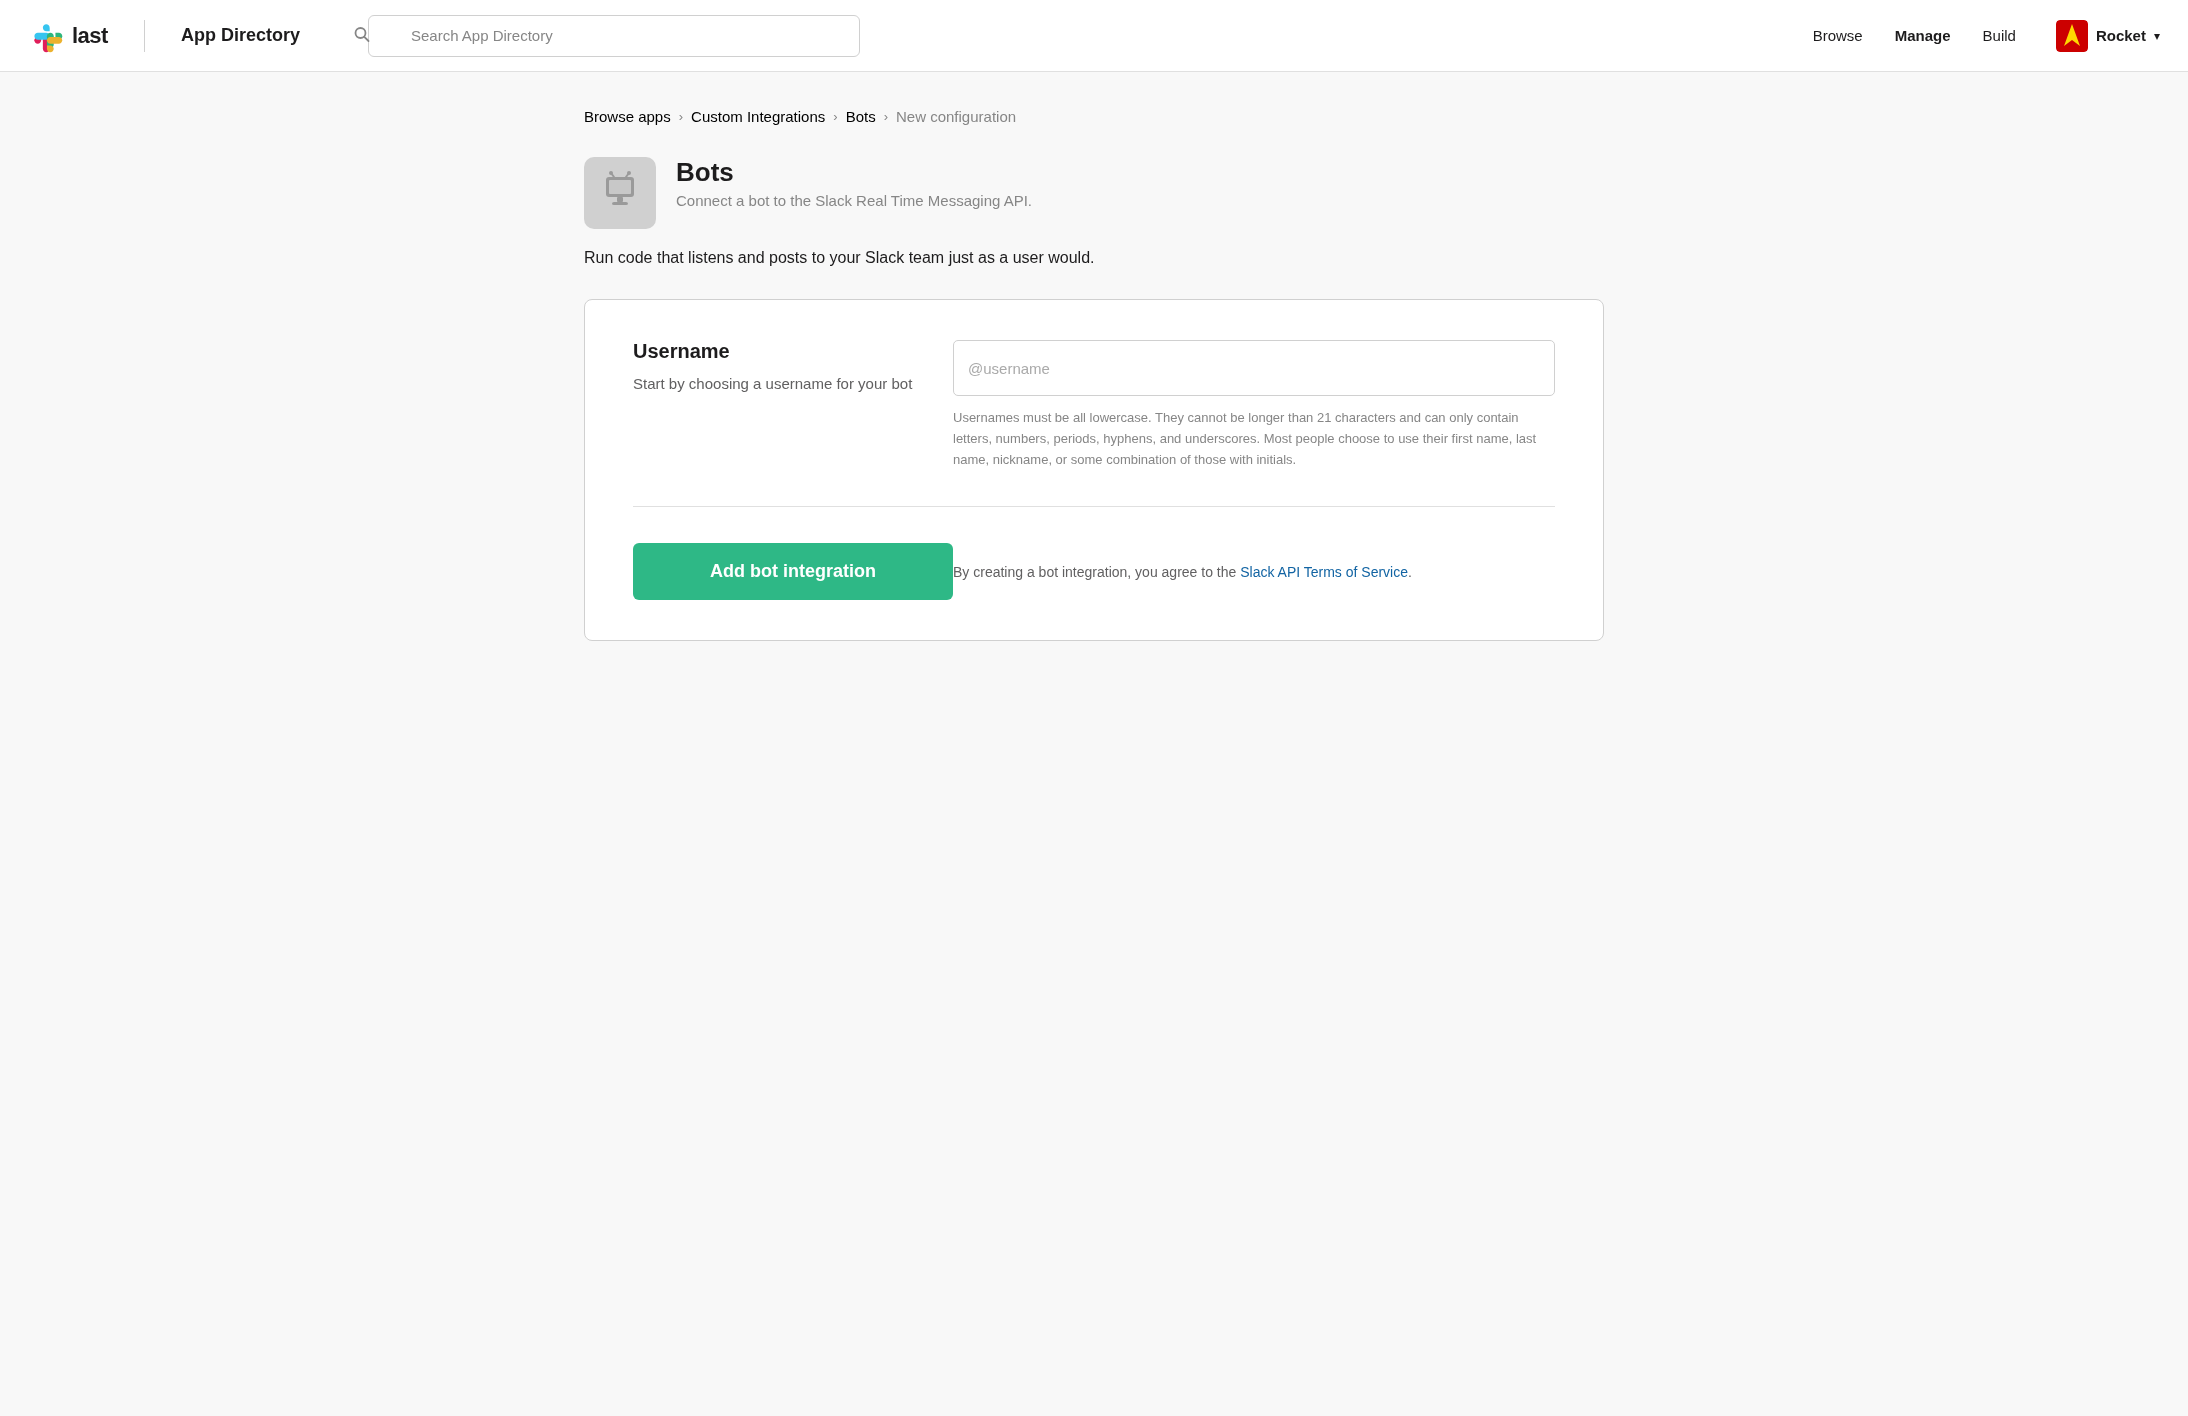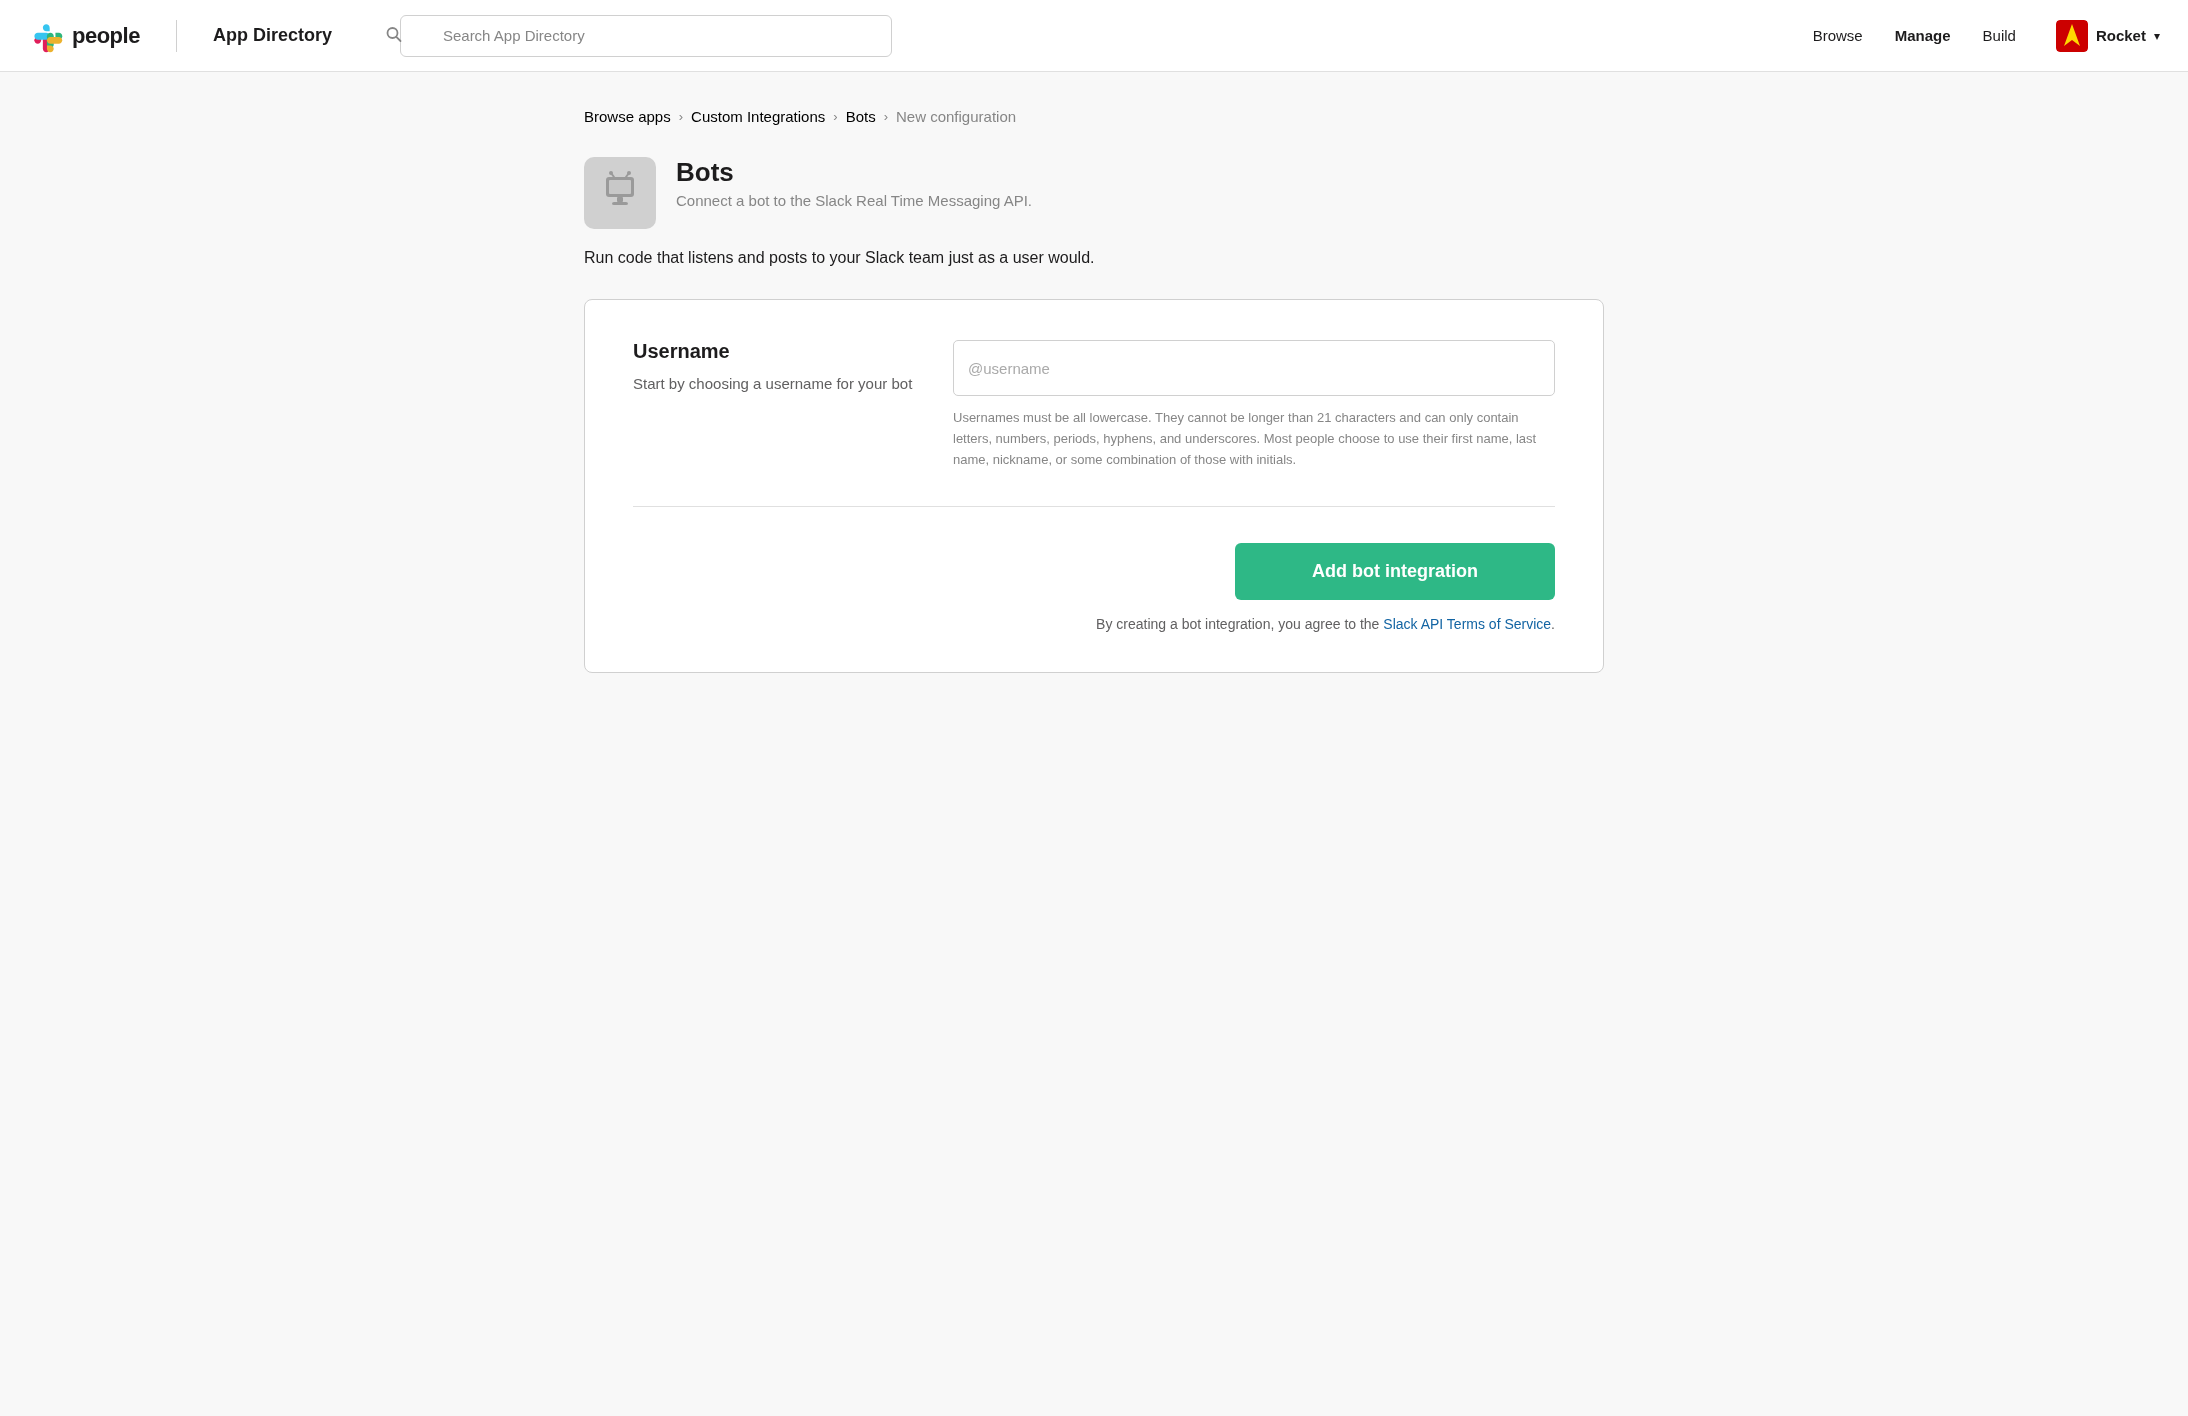--- a/index.html
+++ b/index.html
@@ -275,23 +275,22 @@
 
     .input-hint {
       font-size: 13px;
       color: #868686;
       line-height: 1.6;
     }
 
     
     .button-section {
       display: flex;
-      flex-direction: column;
-      align-items: flex-end;
-      gap: 16px;
+      flex-direction: row;
+      align-items: center;
     }
 
     .add-bot-button {
       background: #2eb886;
       color: #ffffff;
       border: none;
       border-radius: 6px;
       padding: 18px 40px;
       font-size: 18px;
       font-weight: 700;
@@ -320,21 +319,21 @@
       <svg viewBox="0 0 54 54" fill="none" xmlns="http://www.w3.org/2000/svg">
         <path d="M19.7 33.5c0 2.8-2.3 5.1-5.1 5.1S9.5 36.3 9.5 33.5s2.3-5.1 5.1-5.1h5.1v5.1z" fill="#E01E5A"></path>
         <path d="M22.3 33.5c0-2.8 2.3-5.1 5.1-5.1s5.1 2.3 5.1 5.1v12.7c0 2.8-2.3 5.1-5.1 5.1s-5.1-2.3-5.1-5.1V33.5z" fill="#E01E5A"></path>
         <path d="M27.4 19.7c-2.8 0-5.1-2.3-5.1-5.1S24.6 9.5 27.4 9.5s5.1 2.3 5.1 5.1v5.1h-5.1z" fill="#36C5F0"></path>
         <path d="M27.4 22.3c2.8 0 5.1 2.3 5.1 5.1s-2.3 5.1-5.1 5.1H14.7c-2.8 0-5.1-2.3-5.1-5.1s2.3-5.1 5.1-5.1h12.7z" fill="#36C5F0"></path>
         <path d="M41.2 27.4c0 2.8 2.3 5.1 5.1 5.1s5.1-2.3 5.1-5.1-2.3-5.1-5.1-5.1h-5.1v5.1z" fill="#2EB67D"></path>
         <path d="M38.6 27.4c0-2.8-2.3-5.1-5.1-5.1s-5.1 2.3-5.1 5.1v12.7c0 2.8 2.3 5.1 5.1 5.1s5.1-2.3 5.1-5.1V27.4z" fill="#2EB67D"></path>
         <path d="M33.5 41.2c2.8 0 5.1 2.3 5.1 5.1s-2.3 5.1-5.1 5.1-5.1-2.3-5.1-5.1v-5.1h5.1z" fill="#ECB22E"></path>
         <path d="M33.5 38.6c-2.8 0-5.1-2.3-5.1-5.1s2.3-5.1 5.1-5.1h12.7c2.8 0 5.1 2.3 5.1 5.1s-2.3 5.1-5.1 5.1H33.5z" fill="#ECB22E"></path>
       </svg>
-      <span class="slack-wordmark">people</span>
+      <span class="slack-wordmark">last</span>
     </div>
     <div class="header-divider"></div>
     <span class="app-directory-title">App Directory</span>
   </div>
 
   <div class="search-bar">
     <span class="search-icon-wrap">
       <svg width="16" height="16" viewBox="0 0 16 16" fill="none" xmlns="http://www.w3.org/2000/svg">
         <circle cx="6.5" cy="6.5" r="5" stroke="#868686" stroke-width="1.8"></circle>
         <line x1="10.3" y1="10.3" x2="14.5" y2="14.5" stroke="#868686" stroke-width="1.8" stroke-linecap="round"></line>

